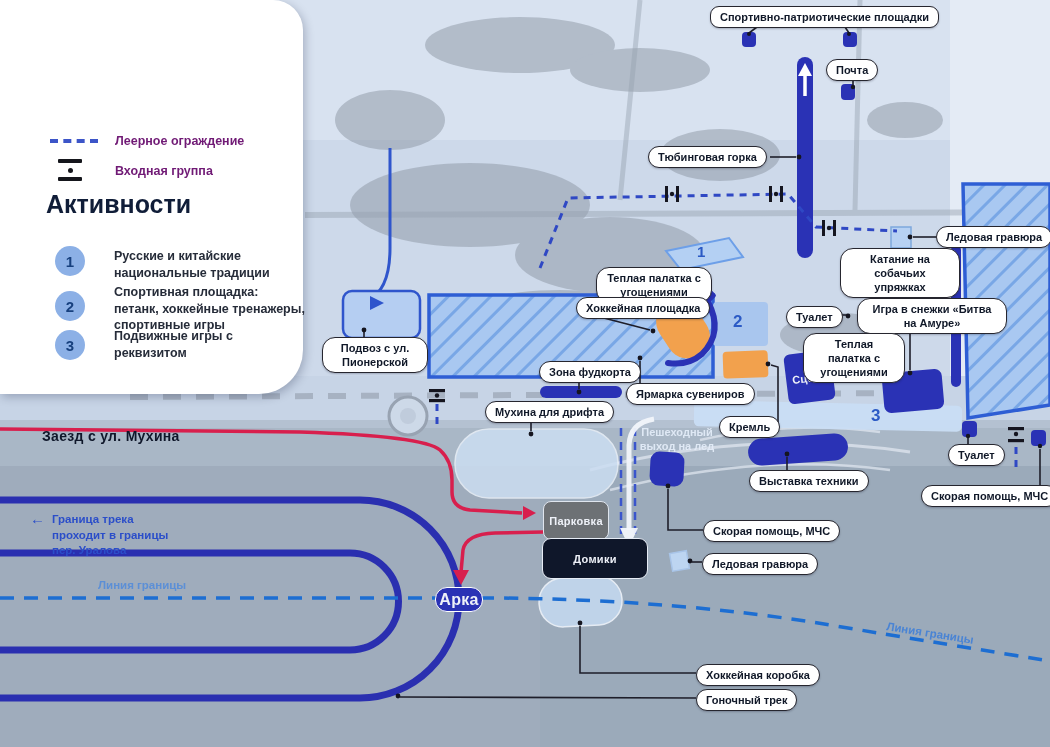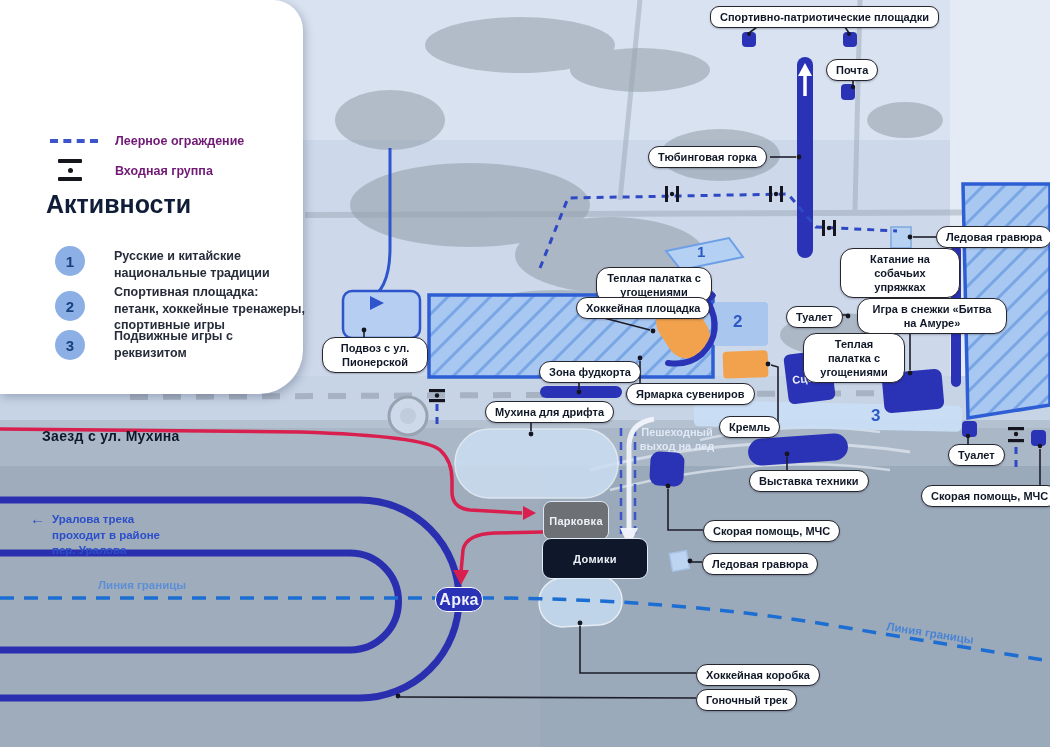--- a/index.html
+++ b/index.html
@@ -278,18 +278,18 @@
 <div class="boxlab" style="left:542px;top:538px;width:104px;height:39px;background:#0f172a;border:1.5px solid #e6ecf5;border-radius:9px;">Домики</div>
 <div class="boxlab" style="left:435px;top:587px;width:46px;height:23px;background:#2a32b5;border:1.5px solid #fff;border-radius:12px;font-size:16px;">Арка</div>
 <div class="boxlab" style="left:786px;top:354px;width:47px;height:47px;transform:rotate(-7deg);background:transparent;">Сцена</div>
 
 <div class="zone-num" style="left:697px;top:243px;font-size:15px;">1</div>
 <div class="zone-num" style="left:733px;top:312px;">2</div>
 <div class="zone-num" style="left:871px;top:406px;">3</div>
 
 <div class="freetext" style="left:42px;top:428px;color:#0f172a;font-weight:700;font-size:14px;letter-spacing:.3px;">Заезд с ул. Мухина</div>
 <div class="freetext" style="left:30px;top:510px;color:#2b4ec9;font-weight:700;font-size:15px;">←</div>
-<div class="freetext" style="left:52px;top:512px;width:118px;color:#2b4ec9;font-weight:700;font-size:11.5px;line-height:1.35;">Уралова трека проходит в районе пер. Уралова</div>
+<div class="freetext" style="left:52px;top:512px;width:118px;color:#2b4ec9;font-weight:700;font-size:11.5px;line-height:1.35;">Граница трека проходит в границы пер. Уралова</div>
 <div class="freetext" style="left:98px;top:579px;color:#5c8fd6;font-weight:700;font-size:11.5px;">Линия границы</div>
 <div class="freetext" style="left:886px;top:627px;color:#4a84d4;font-weight:700;font-size:11.5px;transform:rotate(9deg);">Линия границы</div>
 <div class="freetext" style="left:636px;top:426px;width:82px;color:rgba(228,237,249,0.92);font-weight:700;font-size:11px;line-height:1.25;text-align:center;">Пешеходный выход на лед</div>
 
 </div>
 
 </body></html>

